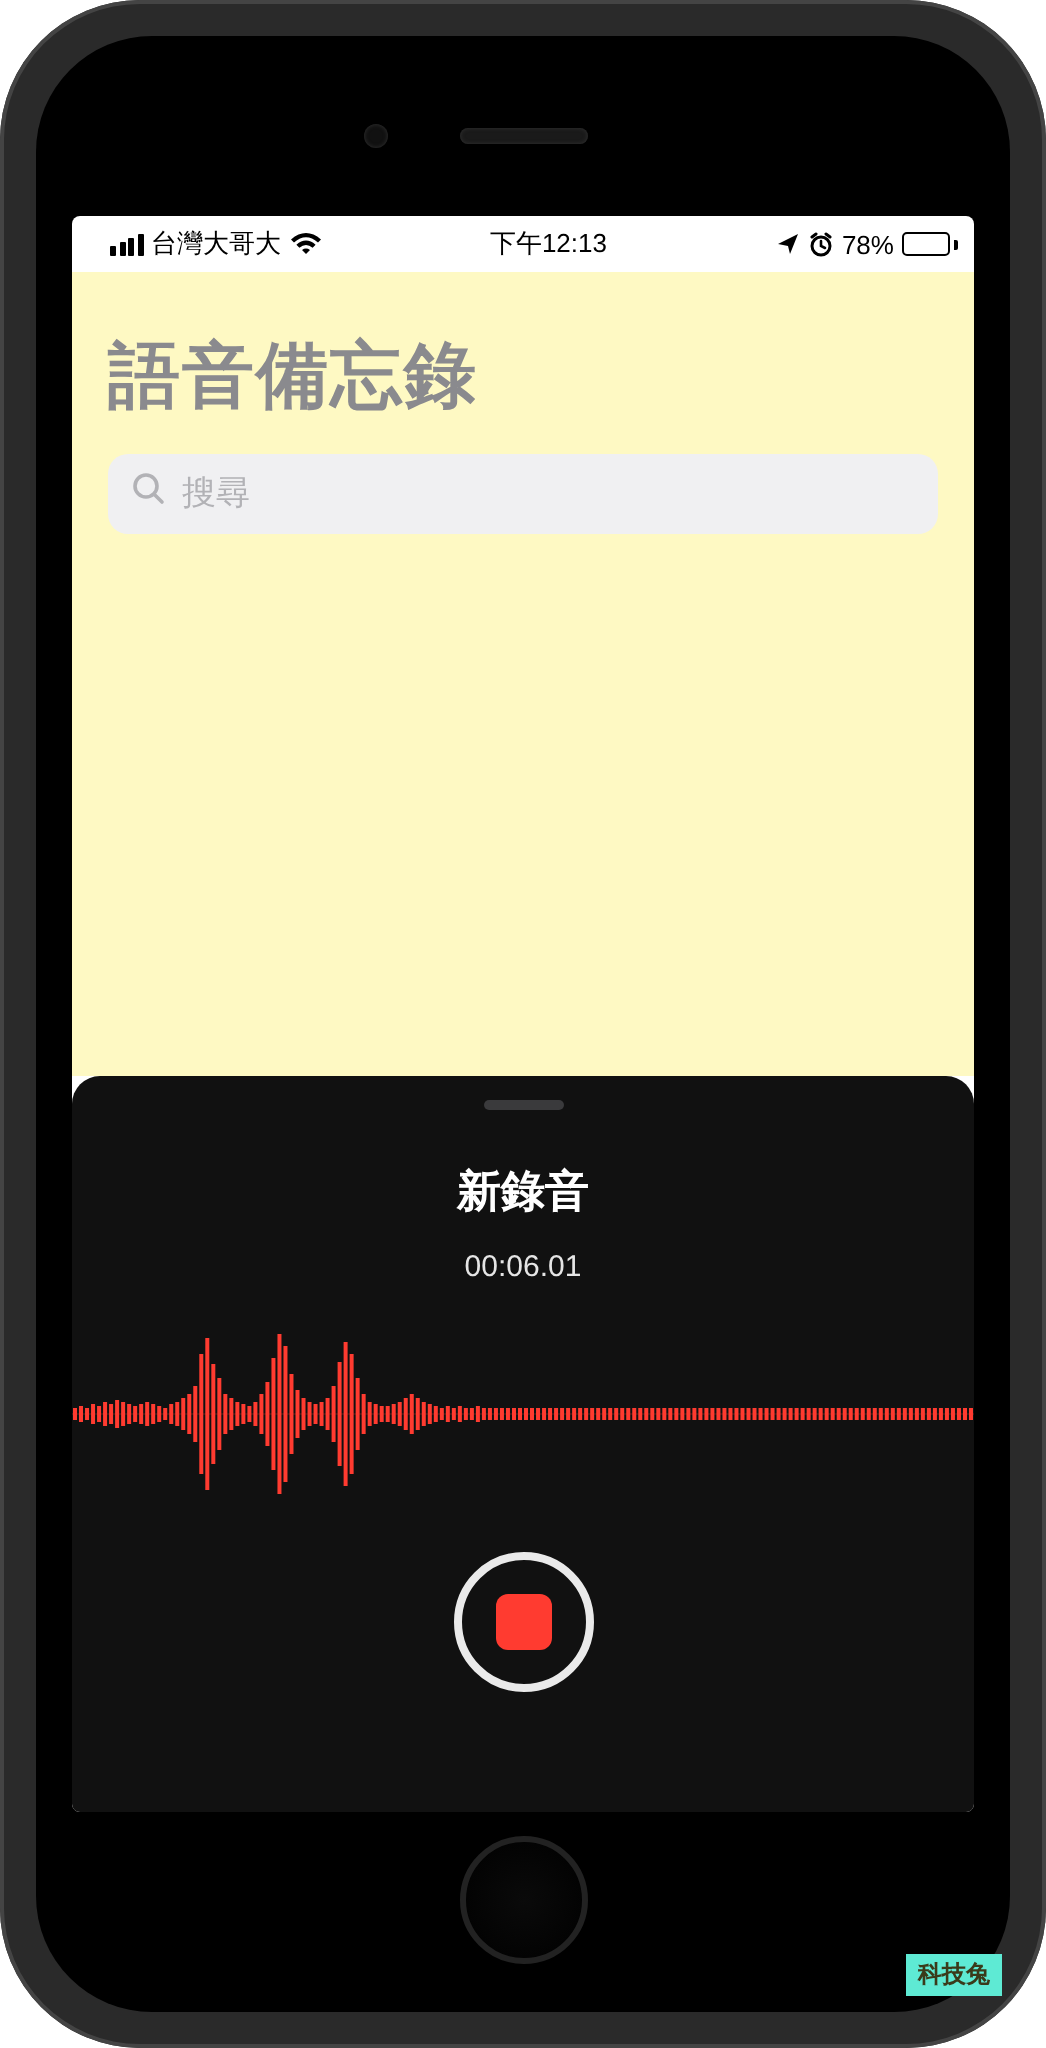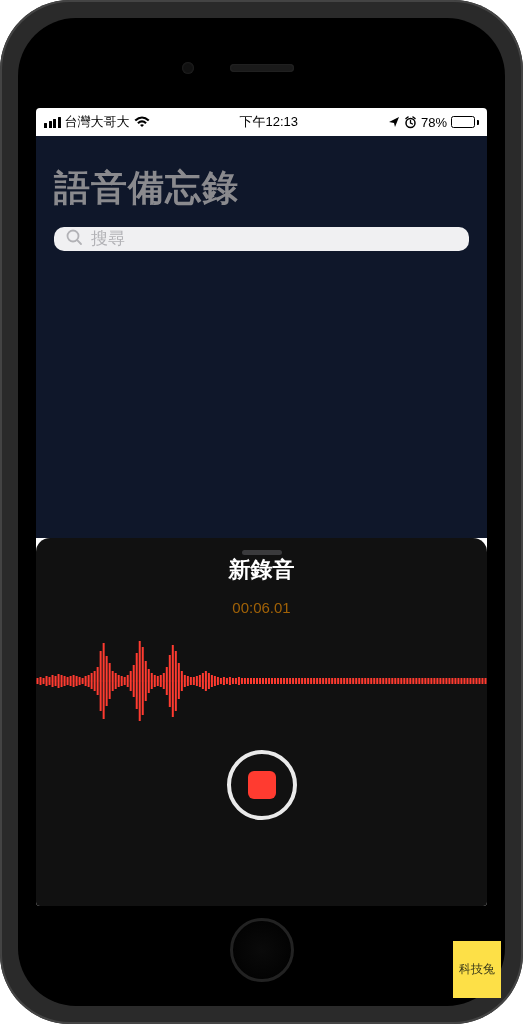--- a/index.html
+++ b/index.html
@@ -72,20 +72,21 @@
   
   .status {
     height: 28px;
     display: flex;
     align-items: center;
     justify-content: space-between;
     padding: 0 8px;
     font-size: 13px;
     font-weight: 500;
     color: #000;
+    margin-left: 11px;
   }
   .status-left, .status-right { display: flex; align-items: center; gap: 4px; }
   .signal { display: flex; align-items: flex-end; gap: 1.5px; }
   .signal span { width: 3px; background: #000; border-radius: 0.5px; }
   .signal span:nth-child(1){height:5px}
   .signal span:nth-child(2){height:7px}
   .signal span:nth-child(3){height:9px}
   .signal span:nth-child(4){height:11px}
   .wifi svg, .loc svg, .alarm svg { display:block; }
   .battery {
@@ -94,36 +95,36 @@
   .bat-body {
     width: 24px; height: 12px; border: 1px solid #000; border-radius: 2.5px; position: relative; padding: 1px;
   }
   .bat-fill { height: 100%; background: #000; border-radius: 1px; }
   .bat-cap { width: 2px; height: 5px; background: #000; border-radius: 0 1px 1px 0; }
 
   
   .content-top {
     flex: 1;
     padding: 28px 18px 0 18px;
-    background: #0f172a;
+    background: #fef9c3;
   }
   .title {
     font-size: 36px;
     font-weight: 700;
     color: #8a8a8e;
     letter-spacing: 1px;
     margin-bottom: 14px;
   }
   .search {
     display: flex;
     align-items: center;
     gap: 8px;
     background: #f0f0f2;
     border-radius: 10px;
-    height: 24px;
+    height: 40px;
     padding: 0 12px;
   }
   .search svg { flex-shrink: 0; }
   .search input {
     border: none;
     background: transparent;
     outline: none;
     font-size: 17px;
     color: #8e8e93;
     width: 100%;
@@ -145,23 +146,24 @@
   .grabber {
     width: 40px;
     height: 5px;
     background: #3a3a3c;
     border-radius: 3px;
   }
   .rec-title {
     color: #fff;
     font-size: 22px;
     font-weight: 600;
+    margin-top: 26px;
   }
   .rec-time {
-    color: #a16207;
+    color: #e5e5e5;
     font-size: 15px;
     margin-top: 14px;
     font-variant-numeric: tabular-nums;
   }
   .wave {
     width: 100%;
     height: 90px;
     margin-top: 20px;
     position: relative;
   }
@@ -181,25 +183,25 @@
   .rec-inner {
     width: 28px;
     height: 28px;
     background: #ff3b30;
     border-radius: 6px;
   }
   .watermark {
     position: absolute;
     right: 4px;
     bottom: 8px;
-    background: #fde047;
+    background: #5eead4;
     color: #3a3a1a;
     font-size: 12px;
-    padding: 20px 6px;
-    font-weight: 400;
+    padding: 2px 6px;
+    font-weight: 700;
   }
 </style>
 </head>
 <body>
 
 <div class="device">
   <div class="bezel">
     <div class="camera"></div>
     <div class="speaker"></div>
 

